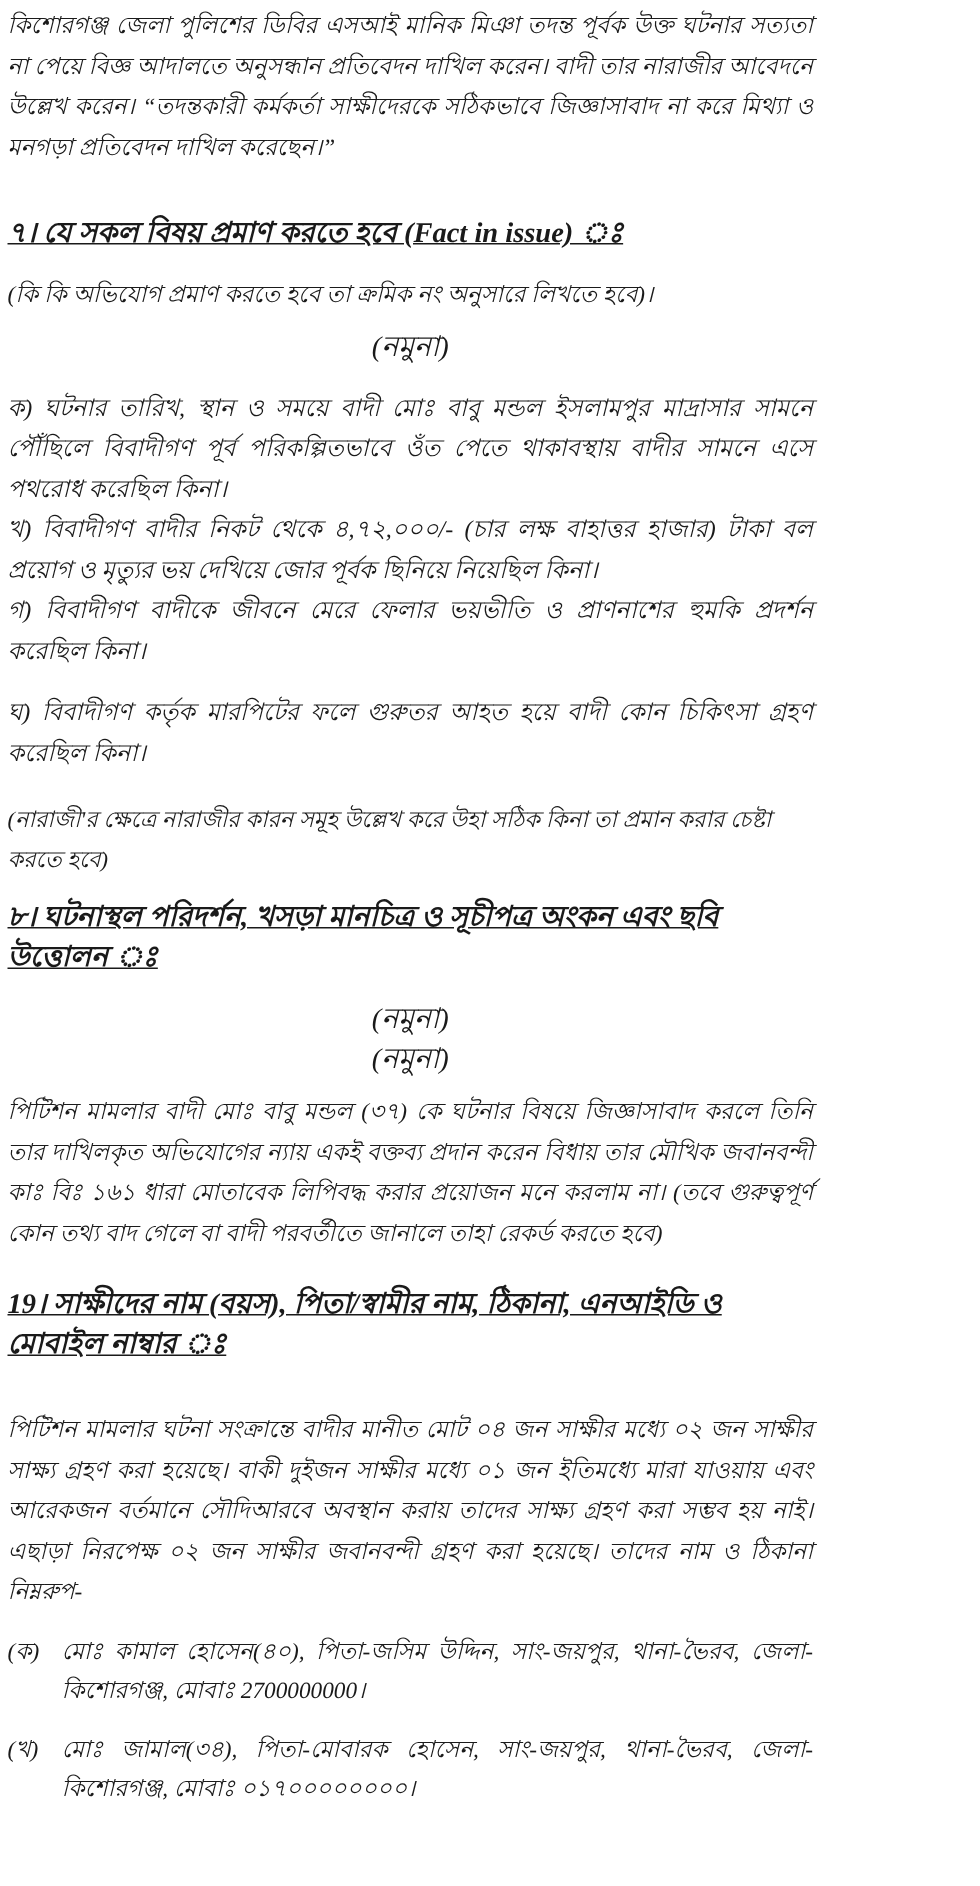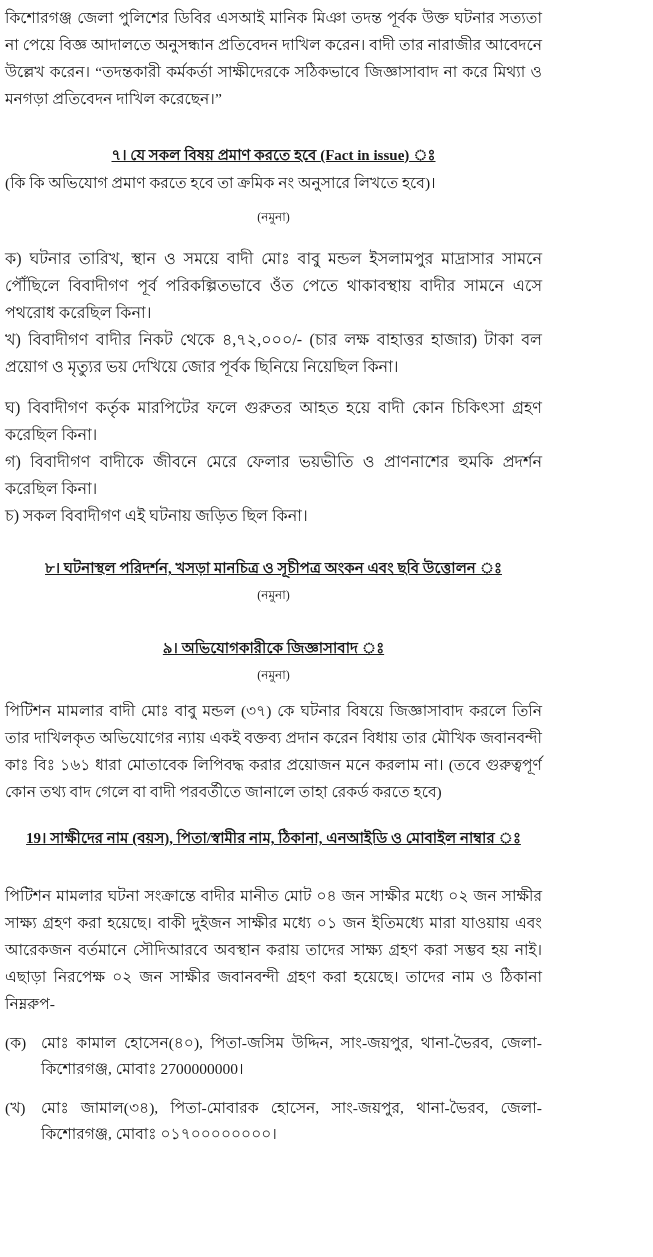--- a/index.html
+++ b/index.html
@@ -13,48 +13,49 @@
     overflow: hidden;
     font-family: "Liberation Serif", "DejaVu Sans", serif;
     color: #1a1a1a;
   }
   .page {
     box-sizing: border-box;
     width: 547px;
     height: 1257px;
     padding: 4px 5px 0 5px;
     overflow: hidden;
+    font-style: italic;
   }
   p, h2, div {
     margin: 0;
   }
   .para {
     font-size: 15.5px;
     line-height: 27px;
     text-align: justify;
   }
   .para.indent-first {
     text-indent: 40px;
   }
   .single-line {
     font-size: 15.5px;
     line-height: 27px;
     text-align: left;
   }
   .section-heading {
-    font-size: 15px;
+    font-size: 19px;
     font-weight: bold;
     line-height: 27px;
-    text-align: center;
+    text-align: left;
   }
   .section-heading .underlined {
     text-decoration: underline;
   }
   .sample-label {
-    font-size: 12px;
+    font-size: 19px;
     line-height: 27px;
     text-align: center;
   }
   .fact-item {
     font-size: 16px;
     line-height: 27px;
     text-align: justify;
     margin-top: 14px;
   }
   .footnote {
@@ -69,52 +70,51 @@
     margin-top: 13px;
   }
   .witness-label {
     flex: 0 0 36px;
   }
   .witness-text {
     flex: 1;
     text-align: justify;
   }
   .mt-8  { margin-top: 8px; }
-  .mt-14 { }
+  .mt-14 { margin-top: 14px; }
   .mt-16 { margin-top: 0; }
   .mt-20 { margin-top: 20px; }
-  .mt-26 { margin-top: 26px; }
+  .mt-26 { margin-top: 10px; }
   .mt-30 { margin-top: 30px; }
 </style>
 </head>
 <body>
 
 <div class="page">
 
   <p class="para">কিশোরগঞ্জ জেলা পুলিশের ডিবির এসআই মানিক মিঞা তদন্ত পূর্বক উক্ত ঘটনার সত্যতা না পেয়ে বিজ্ঞ আদালতে অনুসন্ধান প্রতিবেদন দাখিল করেন। বাদী তার নারাজীর আবেদনে উল্লেখ করেন। “তদন্তকারী কর্মকর্তা সাক্ষীদেরকে সঠিকভাবে জিজ্ঞাসাবাদ না করে মিথ্যা ও মনগড়া প্রতিবেদন দাখিল করেছেন।”</p>
 
   <h2 class="section-heading mt-30"><span class="underlined">৭। যে সকল বিষয় প্রমাণ করতে হবে (Fact in issue) ঃ</span></h2>
 
   <p class="single-line mt-14">(কি কি অভিযোগ প্রমাণ করতে হবে তা ক্রমিক নং অনুসারে লিখতে হবে)।</p>
 
   <p class="sample-label mt-8">(নমুনা)</p>
 
   <p class="fact-item">ক) ঘটনার তারিখ, স্থান ও সময়ে বাদী মোঃ বাবু মন্ডল ইসলামপুর মাদ্রাসার সামনে পৌঁছিলে বিবাদীগণ পূর্ব পরিকল্পিতভাবে ওঁত পেতে থাকাবস্থায় বাদীর সামনে এসে পথরোধ করেছিল কিনা।</p>
   <p class="fact-item mt-16">খ) বিবাদীগণ বাদীর নিকট থেকে ৪,৭২,০০০/- (চার লক্ষ বাহাত্তর হাজার) টাকা বল প্রয়োগ ও মৃত্যুর ভয় দেখিয়ে জোর পূর্বক ছিনিয়ে নিয়েছিল কিনা।</p>
+  <p class="fact-item mt-16">গ) বিবাদীগণ বাদীকে জীবনে মেরে ফেলার ভয়ভীতি ও প্রাণনাশের হুমকি প্রদর্শন করেছিল কিনা।</p>
   <p class="fact-item">ঘ) বিবাদীগণ কর্তৃক মারপিটের ফলে গুরুতর আহত হয়ে বাদী কোন চিকিৎসা গ্রহণ করেছিল কিনা।</p>
-  <p class="fact-item mt-16">গ) বিবাদীগণ বাদীকে জীবনে মেরে ফেলার ভয়ভীতি ও প্রাণনাশের হুমকি প্রদর্শন করেছিল কিনা।</p>
-  <p class="fact-item mt-16">চ) সকল বিবাদীগণ এই ঘটনায় জড়িত ছিল কিনা।</p>
 
+  <p class="footnote">(নারাজী'র ক্ষেত্রে নারাজীর কারন সমূহ উল্লেখ করে উহা সঠিক কিনা তা প্রমান করার চেষ্টা করতে হবে)</p>
 
   <h2 class="section-heading mt-26"><span class="underlined">৮। ঘটনাস্থল পরিদর্শন, খসড়া মানচিত্র ও সূচীপত্র অংকন এবং ছবি উত্তোলন ঃ</span></h2>
 
   <p class="sample-label mt-14">(নমুনা)</p>
 
 
-  <h2 class="section-heading mt-26"><span class="underlined">৯। অভিযোগকারীকে জিজ্ঞাসাবাদ ঃ</span></h2>
 
   <p class="sample-label">(নমুনা)</p>
 
   <p class="para mt-8">পিটিশন মামলার বাদী মোঃ বাবু মন্ডল (৩৭) কে ঘটনার বিষয়ে জিজ্ঞাসাবাদ করলে তিনি তার দাখিলকৃত অভিযোগের ন্যায় একই বক্তব্য প্রদান করেন বিধায় তার মৌখিক জবানবন্দী কাঃ বিঃ ১৬১ ধারা মোতাবেক লিপিবদ্ধ করার প্রয়োজন মনে করলাম না। (তবে গুরুত্বপূর্ণ কোন তথ্য বাদ গেলে বা বাদী পরবর্তীতে জানালে তাহা রেকর্ড করতে হবে)</p>
 
   <h2 class="section-heading mt-20"><span class="underlined">19। সাক্ষীদের নাম (বয়স), পিতা/স্বামীর নাম, ঠিকানা, এনআইডি ও মোবাইল নাম্বার ঃ</span></h2>
 
   <p class="para mt-30">পিটিশন মামলার ঘটনা সংক্রান্তে বাদীর মানীত মোট ০৪ জন সাক্ষীর মধ্যে ০২ জন সাক্ষীর সাক্ষ্য গ্রহণ করা হয়েছে। বাকী দুইজন সাক্ষীর মধ্যে ০১ জন ইতিমধ্যে মারা যাওয়ায় এবং আরেকজন বর্তমানে সৌদিআরবে অবস্থান করায় তাদের সাক্ষ্য গ্রহণ করা সম্ভব হয় নাই। এছাড়া নিরপেক্ষ ০২ জন সাক্ষীর জবানবন্দী গ্রহণ করা হয়েছে। তাদের নাম ও ঠিকানা নিম্নরুপ-</p>
 
   <div class="witness-row mt-14">

